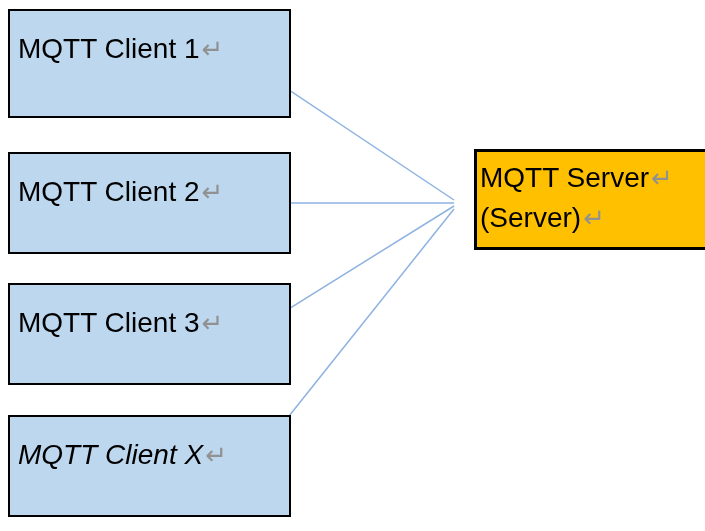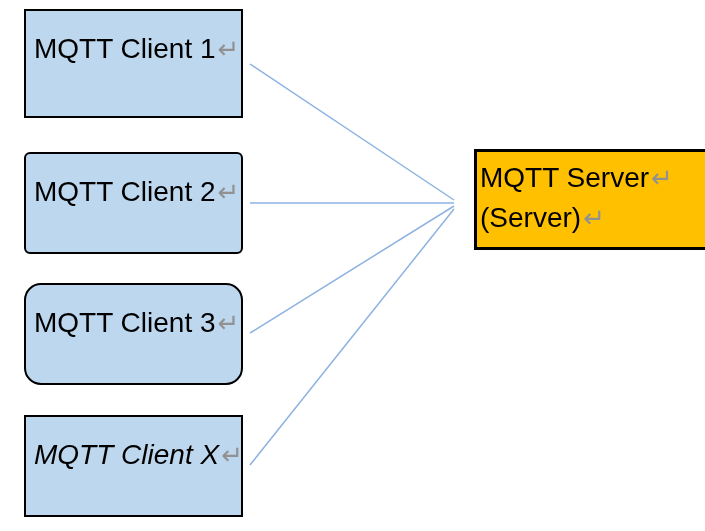--- a/index.html
+++ b/index.html
@@ -28,29 +28,29 @@
     stroke-width: 1.5;
   }
   .box {
     position: absolute;
     box-sizing: border-box;
     font-size: 28px;
     line-height: 37px;
     white-space: nowrap;
   }
   .client {
-    left: 24px;
-    width: 219px;
+    left: 8px;
+    width: 283px;
     background: var(--client-fill, #BDD7EE);
     border: 2px solid var(--box-border, #000000);
     padding: 19px 0 0 8px;
   }
   .client-1 { top: 9px;   height: 109px; }
-  .client-2 { top: 152px; height: 102px; border-radius: 6px; }
-  .client-3 { top: 283px; height: 102px; border-radius: 17px; }
+  .client-2 { top: 152px; height: 102px; }
+  .client-3 { top: 283px; height: 102px; }
   .client-4 { top: 415px; height: 102px; font-style: italic; }
   .server {
     left: 474px;
     top: 149px;
     width: 242px;
     height: 101px;
     background: var(--server-fill, #FFC000);
     border: 3px solid var(--box-border, #000000);
     padding: 6px 8px 0 3px;
     line-height: 40px;

